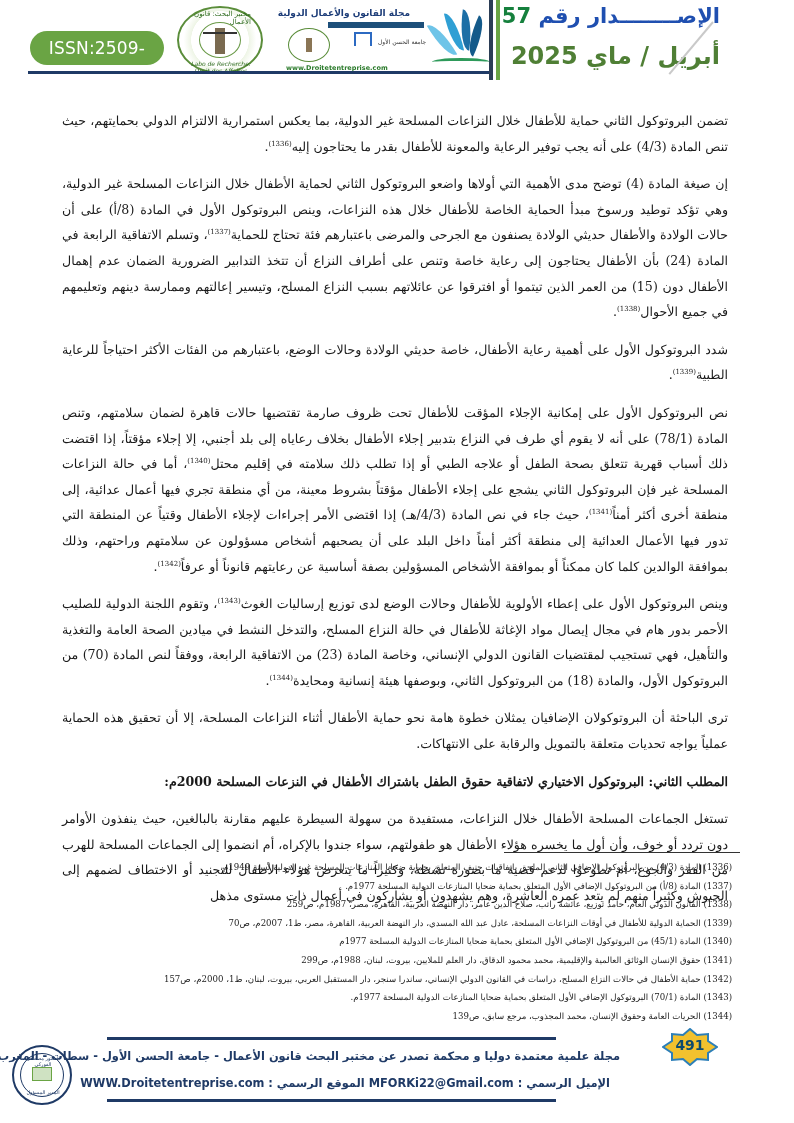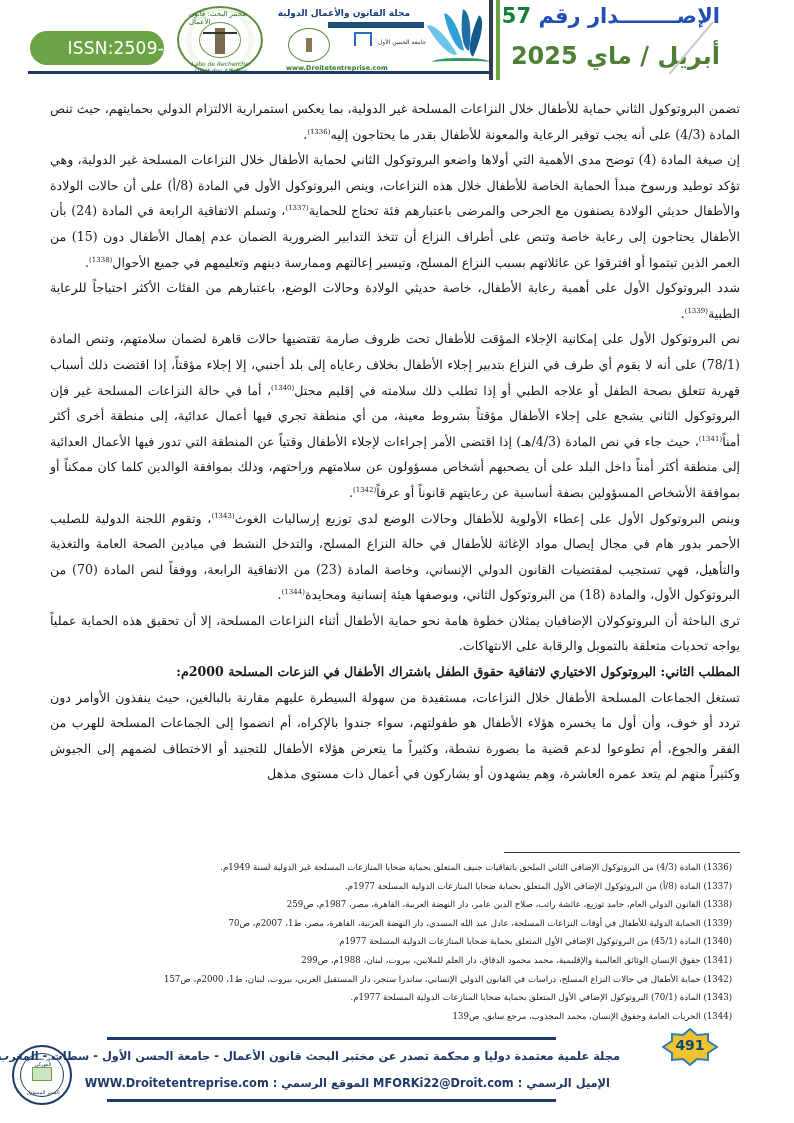--- a/index.html
+++ b/index.html
@@ -5,38 +5,38 @@
   * { box-sizing: border-box; margin: 0; padding: 0; }
   html, body { width: 794px; height: 1123px; background: #ffffff; overflow: hidden; }
   body { position: relative; font-family: "DejaVu Serif", serif; color: #111; }
 
   
   .header { position: absolute; left: 0; top: 0; width: 794px; height: 90px; }
   .issn {
     position: absolute; left: 30px; top: 31px; width: 134px; height: 34px;
     background: #6aa444; border-radius: 17px; color: #fff;
     font-family: "DejaVu Sans", sans-serif; font-size: 17px; line-height: 34px;
-    text-align: right; letter-spacing: 0.2px;
+    text-align: center; letter-spacing: 0.2px;
   }
   .seal-left {
     position: absolute; left: 177px; top: 6px; width: 86px; height: 68px;
     border: 2px solid #5a8d3a; border-radius: 50%;
     background: radial-gradient(circle, #fff 55%, #eef5e6 56%, #fff 70%);
   }
   .seal-left .inner {
     position: absolute; left: 20px; top: 14px; width: 42px; height: 36px;
     border: 1px solid #6a9a48; border-radius: 50%;
   }
   .seal-left .scale {
     position: absolute; left: 36px; top: 20px; width: 10px; height: 26px; background: #7a6a50;
   }
   .seal-left .beam { position: absolute; left: 24px; top: 24px; width: 34px; height: 2px; background: #333; }
   .seal-left .arc-text {
     position: absolute; left: 10px; top: 2px; width: 62px; font-size: 7px; color: #2e6b1f;
-    text-align: left; font-family: "DejaVu Sans", sans-serif;
+    text-align: right; font-family: "DejaVu Sans", sans-serif;
   }
   .seal-left .arc-text-bottom {
     position: absolute; left: 8px; top: 52px; width: 68px; font-size: 6px; color: #2e6b1f;
     text-align: center; font-family: "DejaVu Sans", sans-serif; font-style: italic;
   }
   .journal-logo { position: absolute; left: 282px; top: 4px; width: 200px; height: 66px; }
   .journal-logo .title {
     position: absolute; right: 72px; top: 4px; font-size: 9px; color: #1c3c78;
     font-family: "DejaVu Sans", sans-serif; font-weight: bold; direction: rtl; white-space: nowrap;
   }
@@ -86,21 +86,21 @@
     position: absolute; left: 712px; top: 22px; width: 2px; height: 68px; background: #c9c9c9;
     transform: rotate(40deg); transform-origin: top;
   }
 
   
   .content {
     position: absolute; left: 50px; top: 96px; width: 690px;
     direction: rtl; text-align: justify; text-align-last: right;
     font-family: "DejaVu Serif", serif; font-size: 12.6px; line-height: 25.6px; color: #1a1a1a;
   }
-  .content p { margin: 0; }
+  .content p { margin: 12px; }
   .content sup { font-size: 7px; line-height: 0; vertical-align: super; }
   .section-title { font-weight: bold; }
 
   
   .fn-rule { position: absolute; left: 504px; top: 852px; width: 236px; height: 1px; background: #333; }
   .footnotes {
     position: absolute; left: 82px; top: 858px; width: 650px; direction: rtl; text-align: right;
     font-family: "DejaVu Serif", serif; font-size: 8.6px; line-height: 18.6px; color: #222;
   }
   .footnotes .fn { white-space: nowrap; }
@@ -221,21 +221,21 @@
   <div class="top-text">الدكتور مصطفى الفوركي</div>
   <div class="ring"></div>
   <div class="core"></div>
   <div class="bottom-text">المدير المسؤول</div>
 </div>
 
 <div class="footer-rule-top"></div>
 <div class="footer-line1">مجلة علمية معتمدة  دوليا و محكمة تصدر عن مختبر البحث قانون الأعمال - جامعة الحسن الأول - سطات - المغرب</div>
 <div class="footer-line2">
   <span>الإميل الرسمي :</span>
-  <span class="ltr">MFORKi22@Droit.com</span>
+  <span class="ltr">MFORKi22@Gmail.com</span>
   <span>الموقع الرسمي :</span>
   <span class="ltr">WWW.Droitetentreprise.com</span>
 </div>
 <div class="footer-rule-bottom"></div>
 
 <div class="page-badge">
   <svg width="56" height="38" viewBox="0 0 56 38">
     <polygon points="28,1 35,7 46,6 46,13 55,19 46,25 46,32 35,31 28,37 21,31 10,32 10,25 1,19 10,13 10,6 21,7" fill="#f2c12e" stroke="#2c7fb8" stroke-width="2"></polygon>
   </svg>
   <div class="num">491</div>

